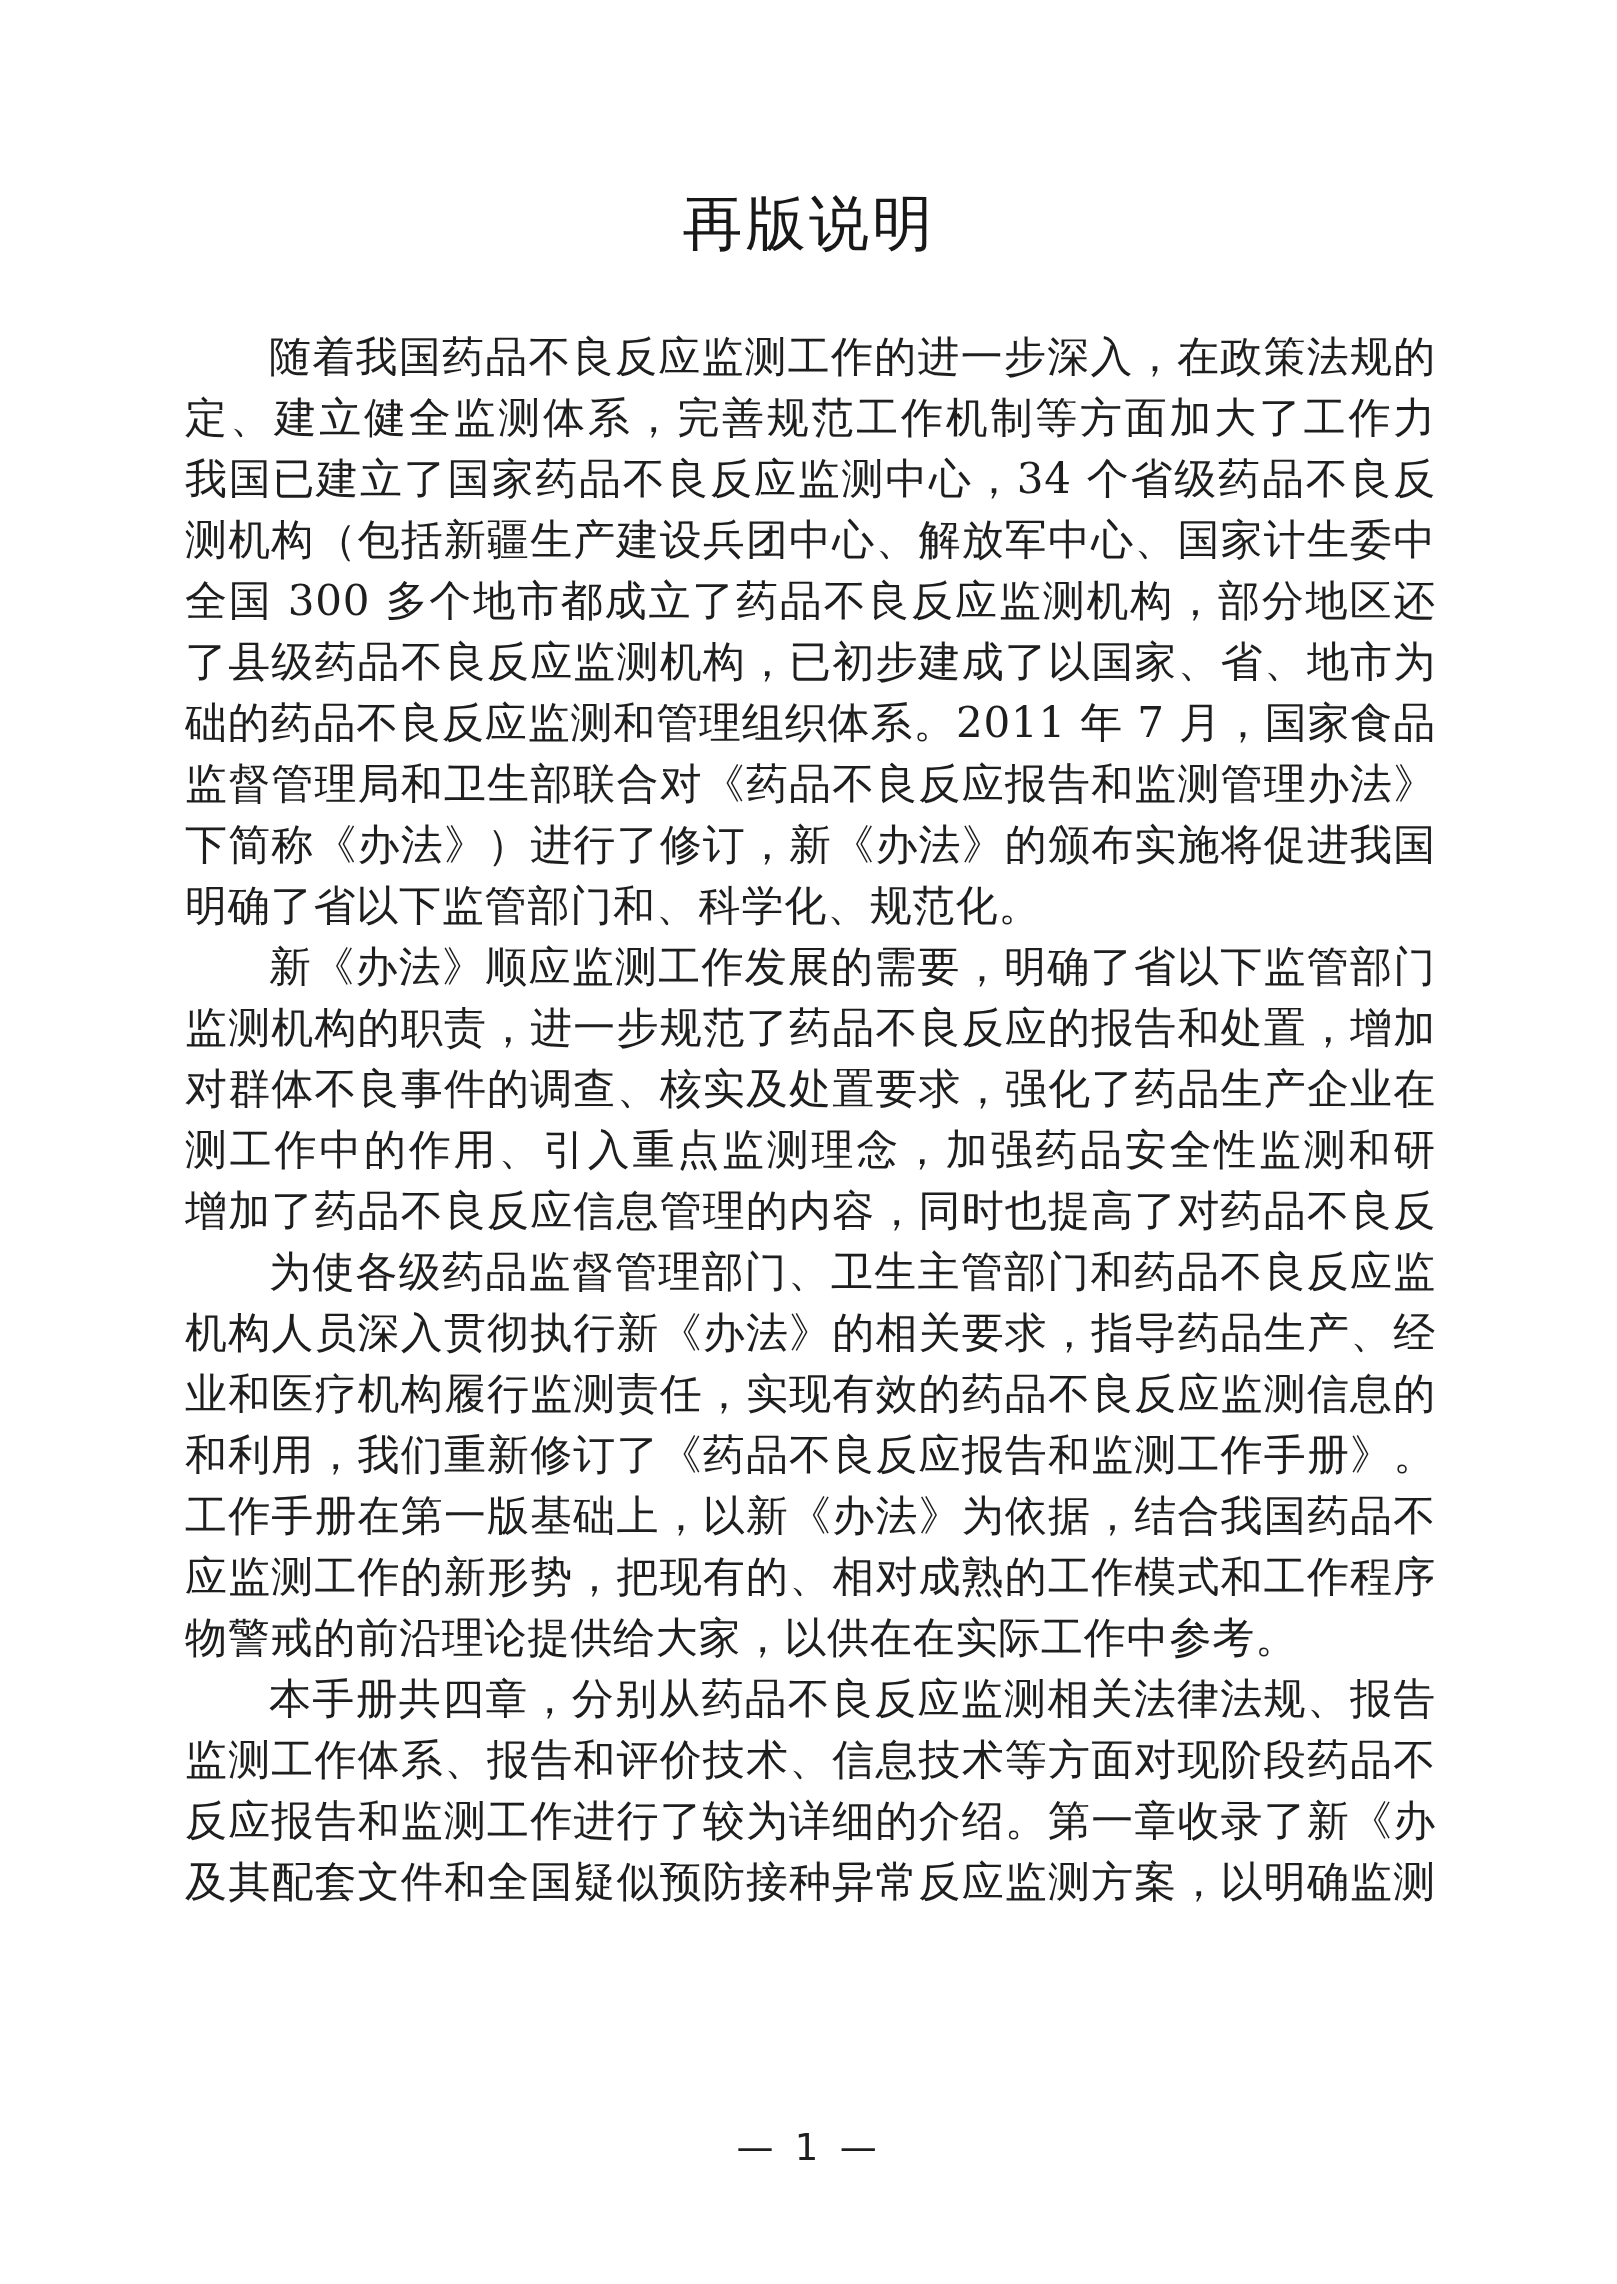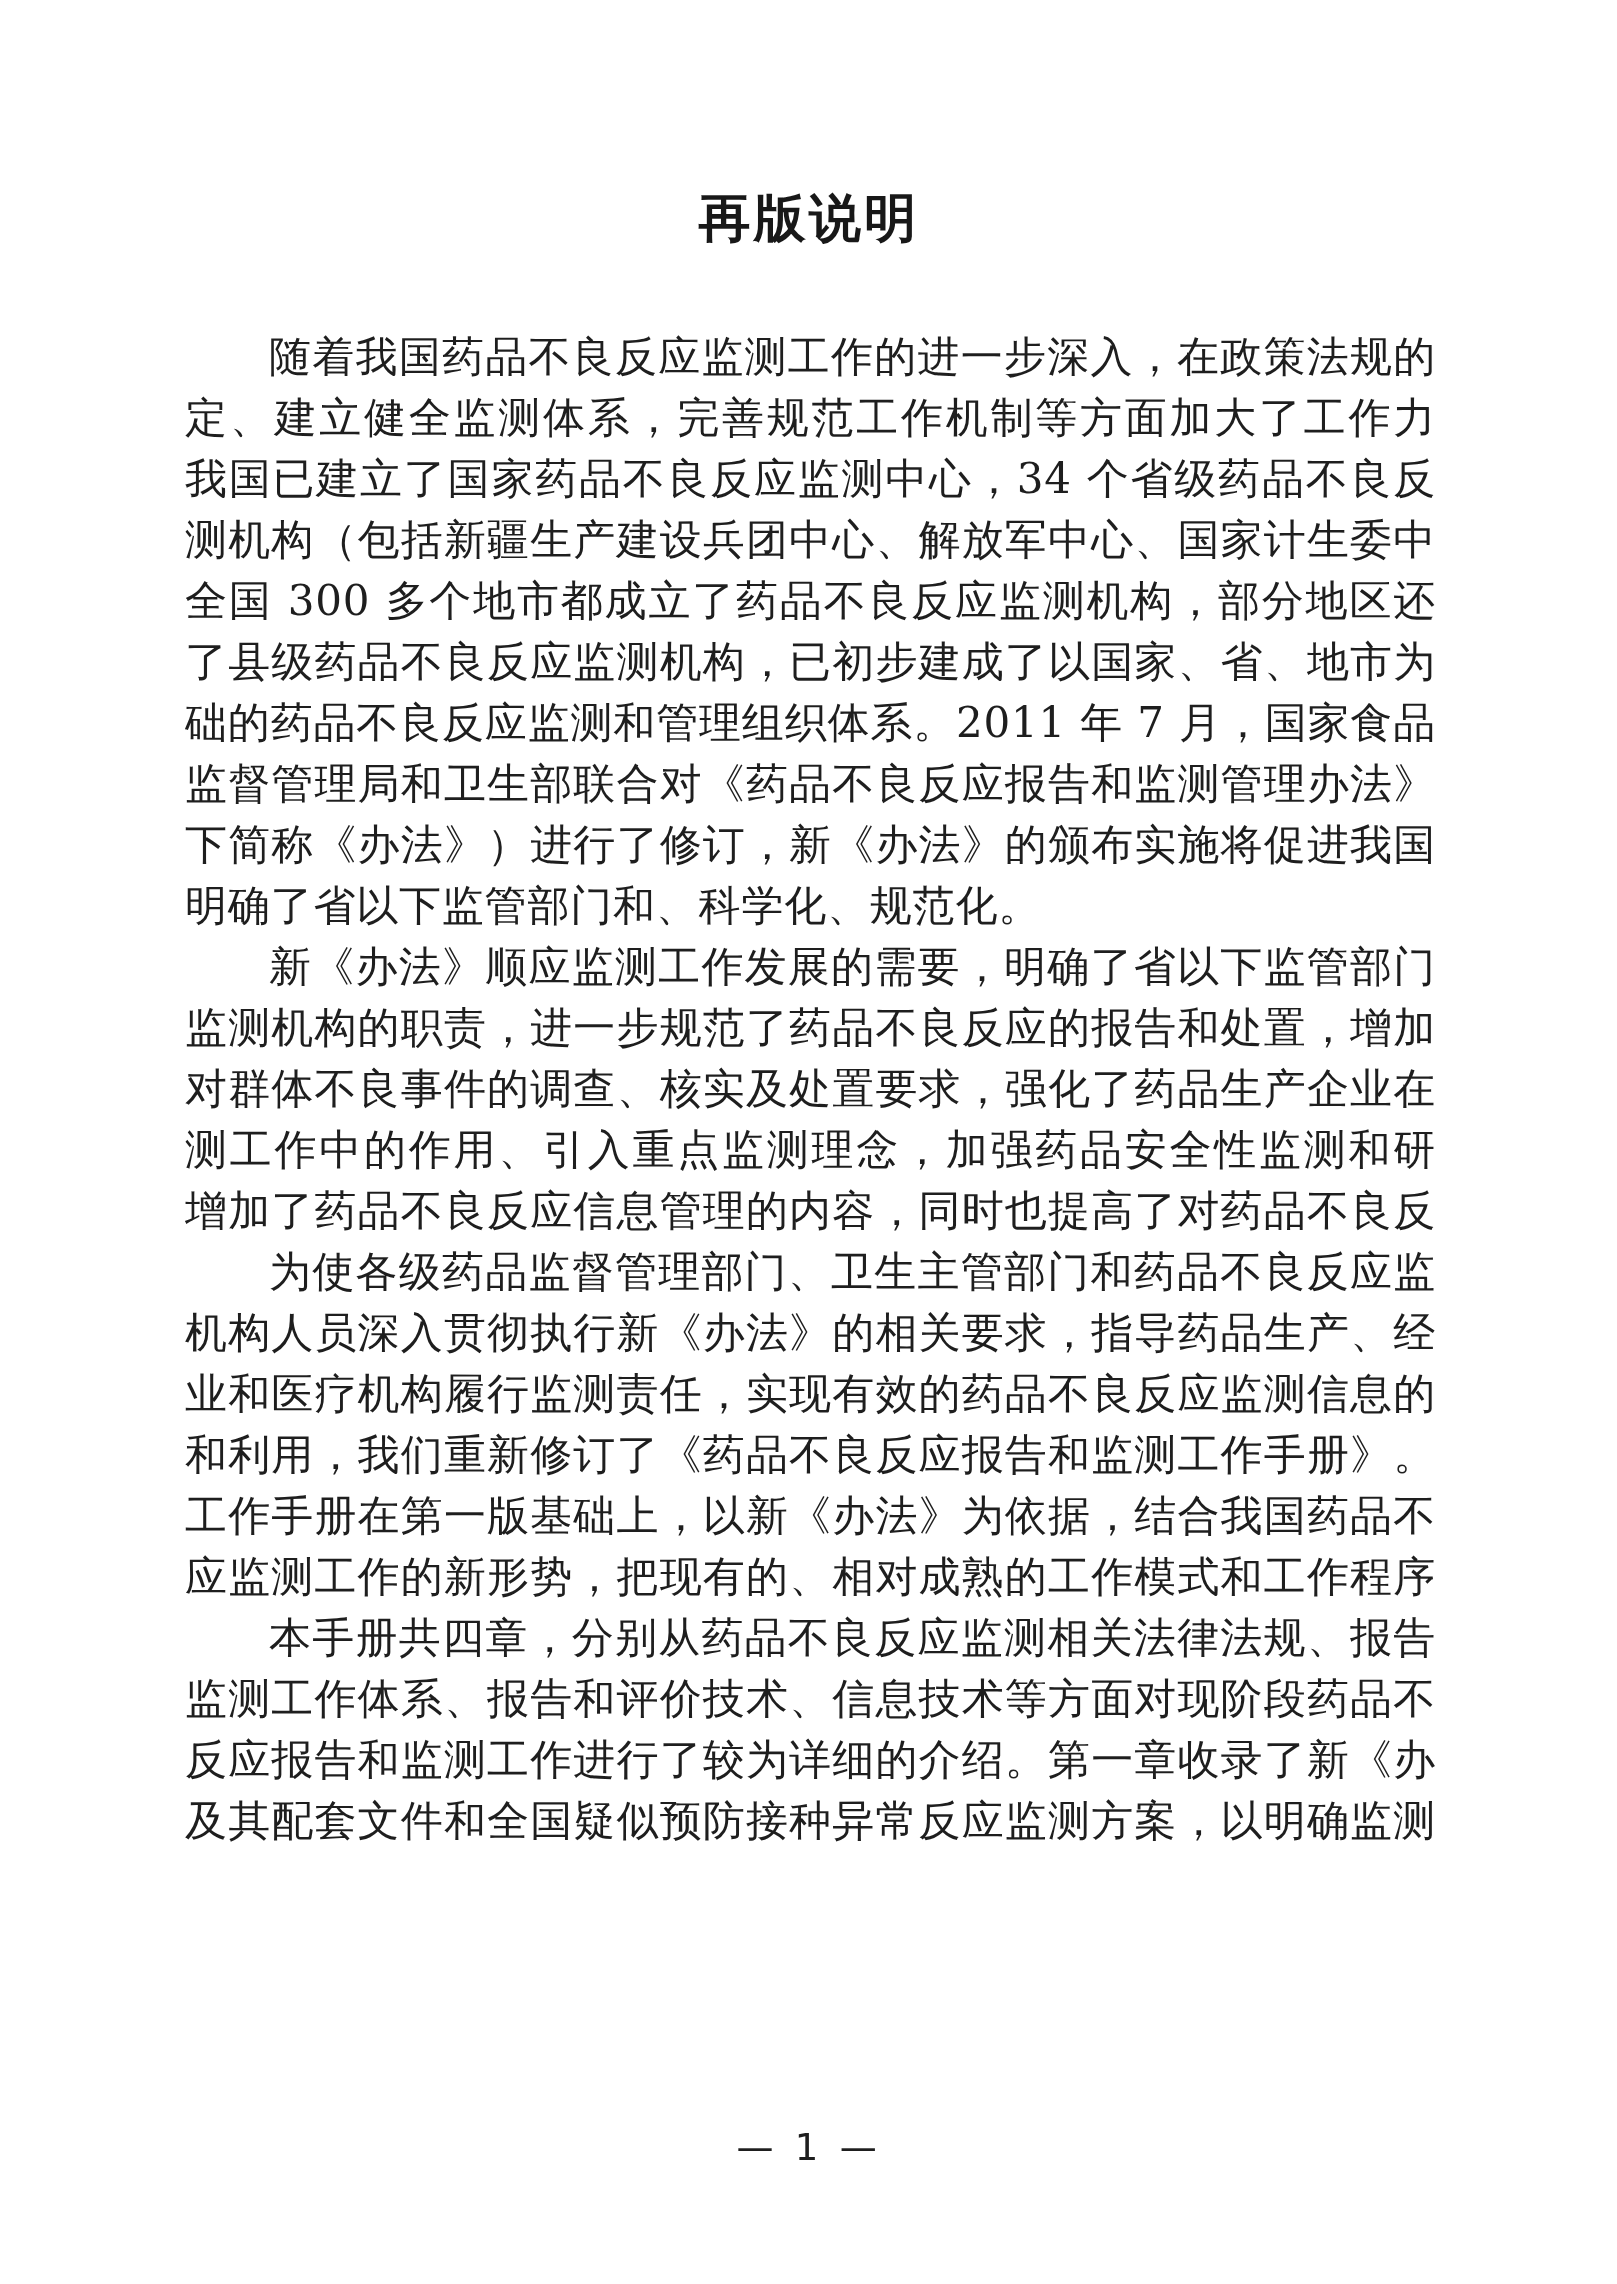--- a/index.html
+++ b/index.html
@@ -17,22 +17,22 @@
     font-family: "DejaVu Serif", "Liberation Serif", serif;
     overflow: hidden;
   }
   .doc-title {
     position: absolute;
     top: 184px;
     left: 0;
     width: 100%;
     margin: 0;
     text-align: center;
-    font-size: 52px;
-    font-weight: 700;
+    font-size: 60px;
+    font-weight: 400;
     letter-spacing: 3.2px;
     color: #181818;
   }
   .body-text {
     position: absolute;
     left: 185px;
     top: 326px;
     width: 1251px;
   }
   .para {
@@ -97,20 +97,21 @@
       <div class="line">增加了药品不良反应信息管理的内容，同时也提高了对药品不良反应</div>
     </div>
 
     <div class="para">
       <div class="line indent">为使各级药品监督管理部门、卫生主管部门和药品不良反应监测</div>
       <div class="line">机构人员深入贯彻执行新《办法》的相关要求，指导药品生产、经营企</div>
       <div class="line">业和医疗机构履行监测责任，实现有效的药品不良反应监测信息的收集</div>
       <div class="line">和利用，我们重新修订了《药品不良反应报告和监测工作手册》。新版</div>
       <div class="line">工作手册在第一版基础上，以新《办法》为依据，结合我国药品不良反</div>
       <div class="line">应监测工作的新形势，把现有的、相对成熟的工作模式和工作程序和药</div>
+      <div class="line short">物警戒的前沿理论提供给大家，以供在在实际工作中参考。</div>
     </div>
 
     <div class="para">
       <div class="line indent">本手册共四章，分别从药品不良反应监测相关法律法规、报告和</div>
       <div class="line">监测工作体系、报告和评价技术、信息技术等方面对现阶段药品不良</div>
       <div class="line">反应报告和监测工作进行了较为详细的介绍。第一章收录了新《办法》</div>
       <div class="line">及其配套文件和全国疑似预防接种异常反应监测方案，以明确监测工</div>
     </div>
 
   </div>

